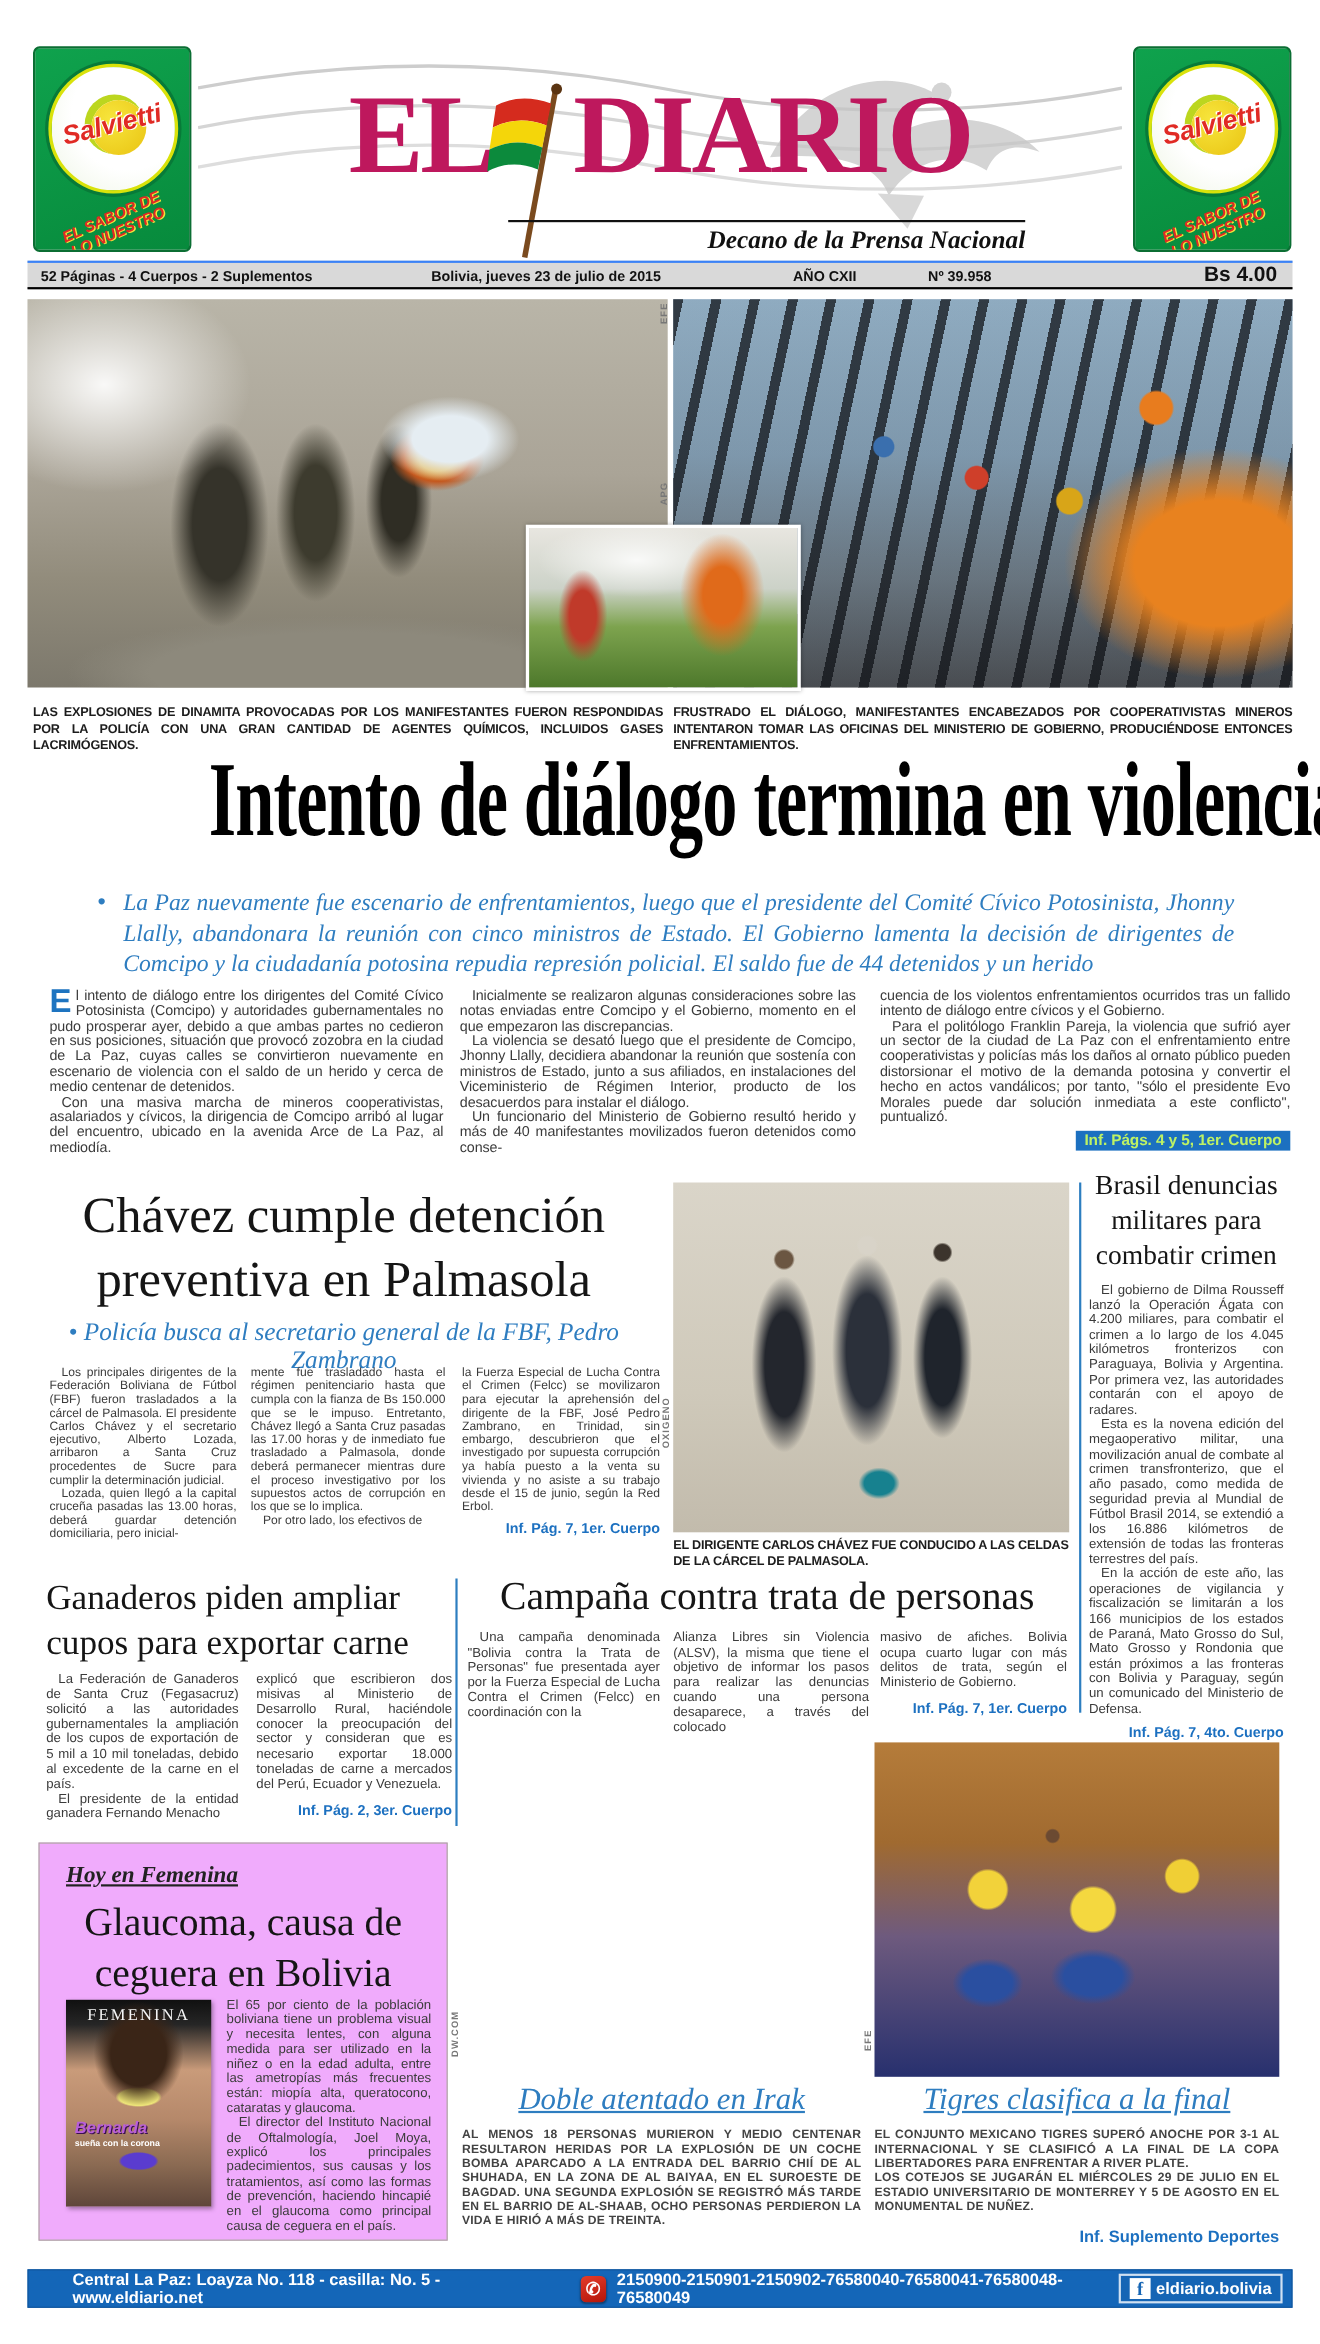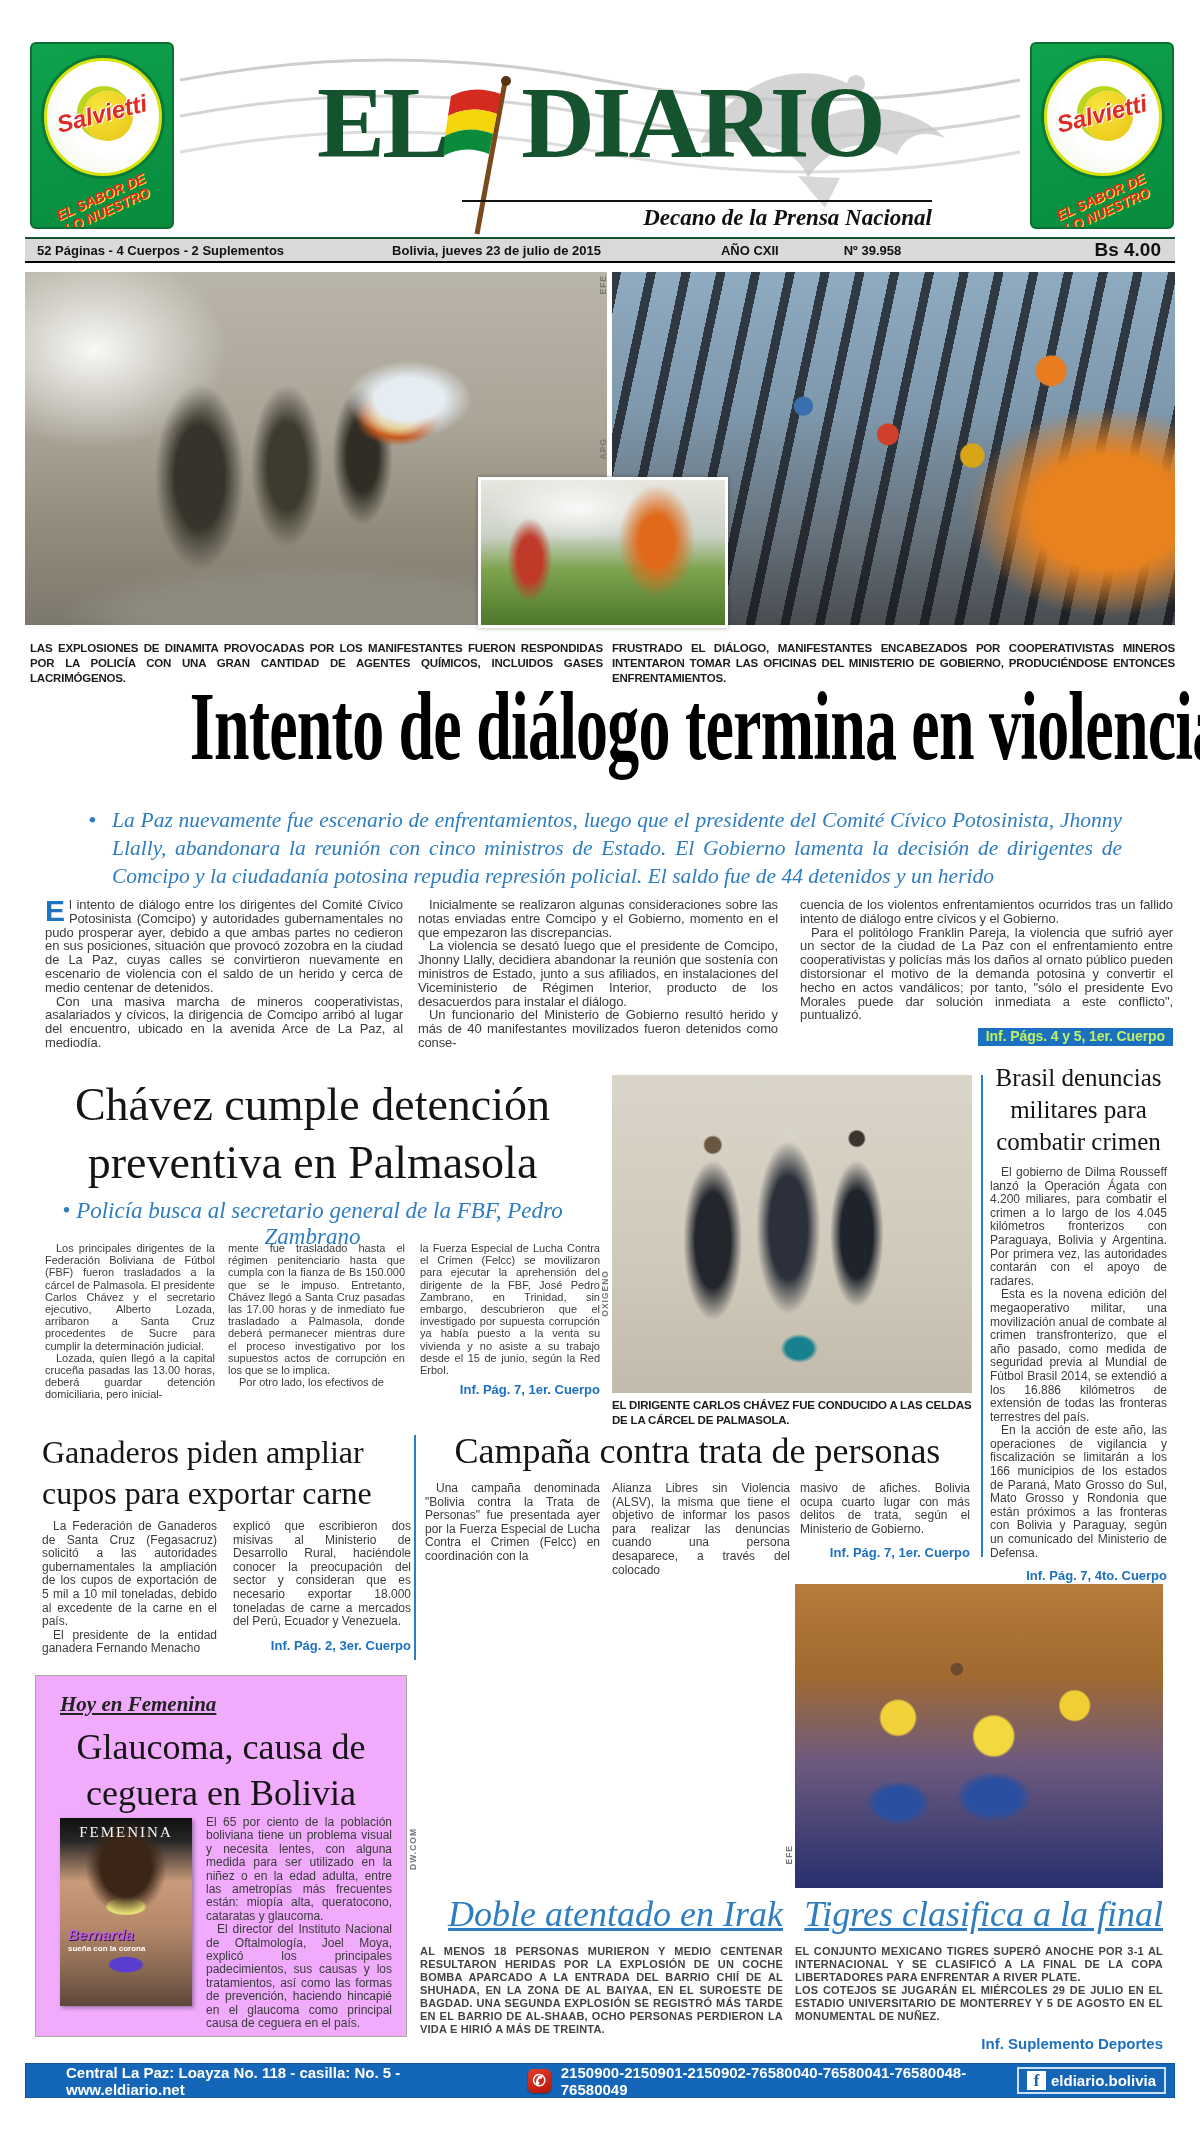--- a/index.html
+++ b/index.html
@@ -18,28 +18,28 @@
         border:3px solid #d9e20a;box-shadow:0 0 0 3px #087a38;}
   .salv-lemon{position:absolute;right:26px;bottom:32px;width:50px;height:50px;border-radius:50%;
         background:radial-gradient(circle at 35% 35%,#f7e53c,#e9c312);box-shadow:-4px -3px 0 2px #bcd61f;}
   .salv-name{position:absolute;left:6px;top:56px;width:128px;text-align:center;transform:rotate(-14deg);
         font-style:italic;font-weight:bold;font-size:24px;color:#e02a24;
         text-shadow:1px 1px 0 #fff,-1px -1px 0 #fff;}
   .salv-slogan{position:absolute;left:14px;bottom:8px;width:116px;transform:rotate(-24deg);
         font-style:italic;font-weight:bold;font-size:14px;line-height:15px;color:#e02a24;text-align:center;
         text-shadow:1px 1px 0 #f6e23a;}
   .mast-title{position:absolute;left:180px;top:70px;width:840px;display:flex;justify-content:center;
-        align-items:flex-start;font-weight:bold;font-size:102px;line-height:105px;color:#14532d;
+        align-items:flex-start;font-weight:bold;font-size:102px;line-height:105px;color:#be185d;
         letter-spacing:-3px;z-index:2;}
   .tagline-box{position:absolute;left:462px;top:200px;width:470px;border-top:2px solid #111;
         text-align:right;font-style:italic;font-weight:bold;font-size:23px;color:#111;padding-top:3px;z-index:2;}
 
   
   .datebar{position:absolute;left:25px;top:237px;width:1150px;height:26px;background:#d9d9d9;
-        border-top:2px solid #14532d;border-bottom:2px solid #000;display:flex;align-items:center;
+        border-top:2px solid #3b82f6;border-bottom:2px solid #000;display:flex;align-items:center;
         font-weight:bold;font-size:13px;color:#111;box-sizing:border-box;}
 
   
   .ph{position:absolute;}
   .vcred{position:absolute;writing-mode:vertical-rl;transform:rotate(180deg);
         font-size:8.5px;font-weight:bold;color:#777;letter-spacing:1px;}
   .caption{font-size:11.5px;line-height:15px;font-weight:bold;color:#1c1c1c;text-align:justify;letter-spacing:-0.2px;}
 
   
   .lead-headline{position:absolute;left:0;top:672px;width:1200px;text-align:center;z-index:3;padding-left:44px;}
@@ -76,22 +76,22 @@
           radial-gradient(ellipse 26px 12px at 50% 78%,#5a3ccf 0 60%,transparent 70%),
           linear-gradient(180deg,#101010 0%,#262626 12%,#c99b7a 34%,#b5886a 58%,#8a6a52 80%,#5f463a 100%);
         box-shadow:2px 2px 4px rgba(0,0,0,0.35);}
   .mag-title{position:absolute;left:0;top:6px;width:100%;text-align:center;color:#f5f5f5;
         font-family:"Liberation Serif",serif;font-size:15px;letter-spacing:2px;}
   .mag-l1{position:absolute;left:8px;top:108px;font-weight:bold;font-style:italic;font-size:15px;color:#b95fd8;
         text-shadow:1px 1px 0 #3a1050;}
   .mag-l2{position:absolute;left:8px;top:126px;font-weight:bold;font-size:8px;color:#fff;}
 
   
-  .blue-it-head{font-family:"Liberation Serif",serif;font-style:italic;font-size:36px;color:#2e7dc0;
-        text-decoration:underline;text-align:right;}
+  .blue-it-head{font-family:"Liberation Serif",serif;font-style:italic;font-size:28px;color:#2e7dc0;
+        text-decoration:underline;text-align:center;}
   .caps-body{font-size:11px;line-height:13px;font-weight:bold;color:#434343;text-align:justify;letter-spacing:0.2px;}
 
   
   .footer{position:absolute;left:25px;top:2063px;width:1150px;height:35px;background:#1466b8;
         border:1px solid #0f549c;box-sizing:border-box;display:flex;align-items:center;
         color:#fff;font-weight:bold;font-size:15px;}
   .phone-ic{width:24px;height:24px;background:linear-gradient(160deg,#e43c2a,#b31408);border-radius:5px;
         color:#fff;display:flex;align-items:center;justify-content:center;font-size:16px;margin:0 10px 0 24px;
         box-shadow:0 1px 2px rgba(0,0,0,.4);}
   .fb-badge{margin-left:auto;margin-right:8px;border:2px solid #cfe0f2;background:#1565b5;display:flex;

